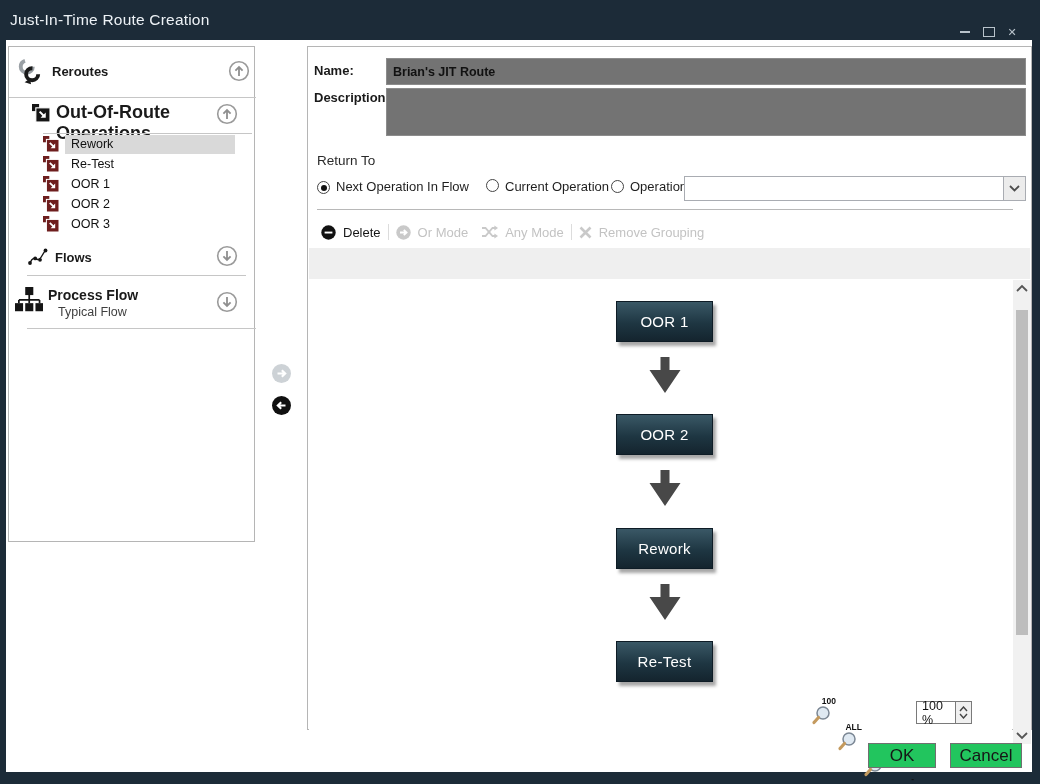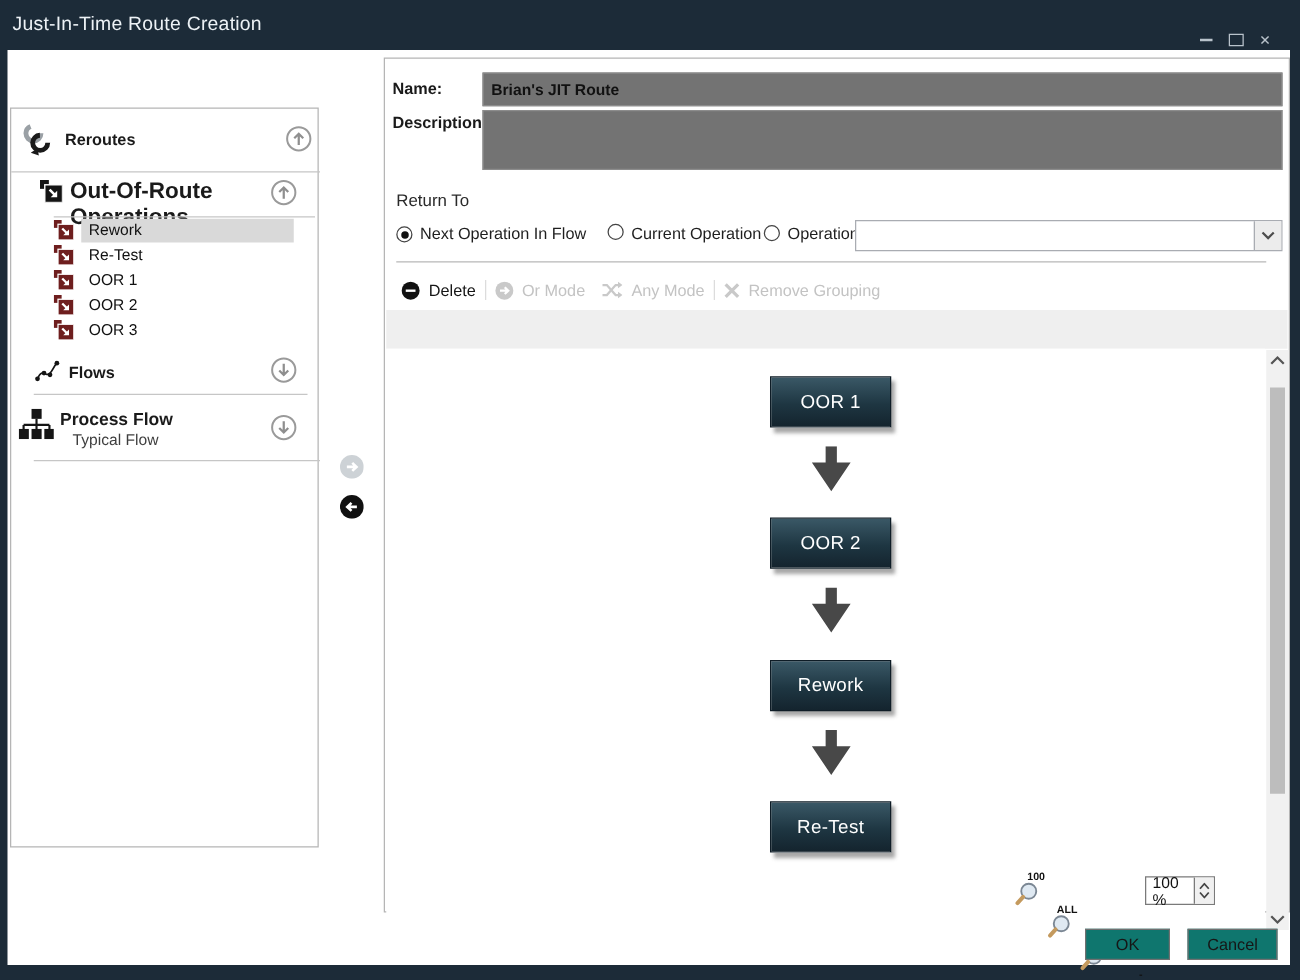--- a/index.html
+++ b/index.html
@@ -19,21 +19,21 @@
   .win-btn { top:24px; width:16px; height:16px; color:#b9c3cb; font-size:11px;
              display:flex; align-items:center; justify-content:center; }
   .win-min { left:957px; } .win-max { left:981px; } .win-close { left:1004px; }
   .win-min::after { content:""; width:10px; height:2px; background:#b9c3cb; }
   .win-max::after { content:""; width:10px; height:8px; border:1.5px solid #b9c3cb; }
 
   
   .inner { left:6px; top:40px; width:1026px; height:732px; background:#ffffff; }
 
   .panel { background:#ffffff; border:1px solid #b5b5b5; }
-  .left-panel  { left:8px;  top:46px; width:247px; height:592px;margin-top:40px; }
+  .left-panel  { left:8px;  top:46px; width:247px; height:496px; }
   .right-panel { left:307px; top:46px; width:725px; height:684px; }
 
   
   .sec-label { font-size:13px; font-weight:600; color:#1a1a1a; }
   .divider { height:1px; background:#c6c6c6; }
   .circle-btn { width:22px; height:22px; }
   .tree-row { left:0; width:247px; height:20px; display:flex; align-items:center; }
   .tree-hl { position:absolute; left:56px; top:0; width:170px; height:19px; }
   .tree-row.selected .tree-hl { background:#d9d9d9; }
   .tree-icon { position:absolute; left:34px; top:1px; }
@@ -73,21 +73,21 @@
   .sb-thumb { background:#bdbdbd; }
 
   
   .mag { width:26px; height:26px; position:relative; }
   .mag .tag { position:absolute; top:-3px; right:-1px; font-size:8.5px; font-weight:bold; color:#111; letter-spacing:0; }
   .spinner { border:1px solid #7a7a7a; background:#fff; display:flex; width:56px; height:23px; }
   .spin-val { flex:1; font-size:12.5px; display:flex; align-items:center; padding-left:5px; color:#111; }
   .spin-btn { width:16px; border-left:1px solid #7a7a7a; background:#f0f0f0; display:flex; flex-direction:column; align-items:center; justify-content:center; gap:1px; }
 
   
-  .dlg-btn { border:1px solid #707070; background:#0f766e; font-size:13px; color:#161616;
+  .dlg-btn { border:1px solid #707070; background:#22c55e; font-size:17px; color:#161616;
              display:flex; align-items:center; justify-content:center; font-family:"Liberation Sans",sans-serif; }
 </style>
 </head>
 <body>
 
 <div class="abs titlebar">
   <div class="abs title-text">Just-In-Time Route Creation</div>
   <div class="abs win-btn win-min"></div>
   <div class="abs win-btn win-max"></div>
   <div class="abs win-btn win-close">✕</div>

